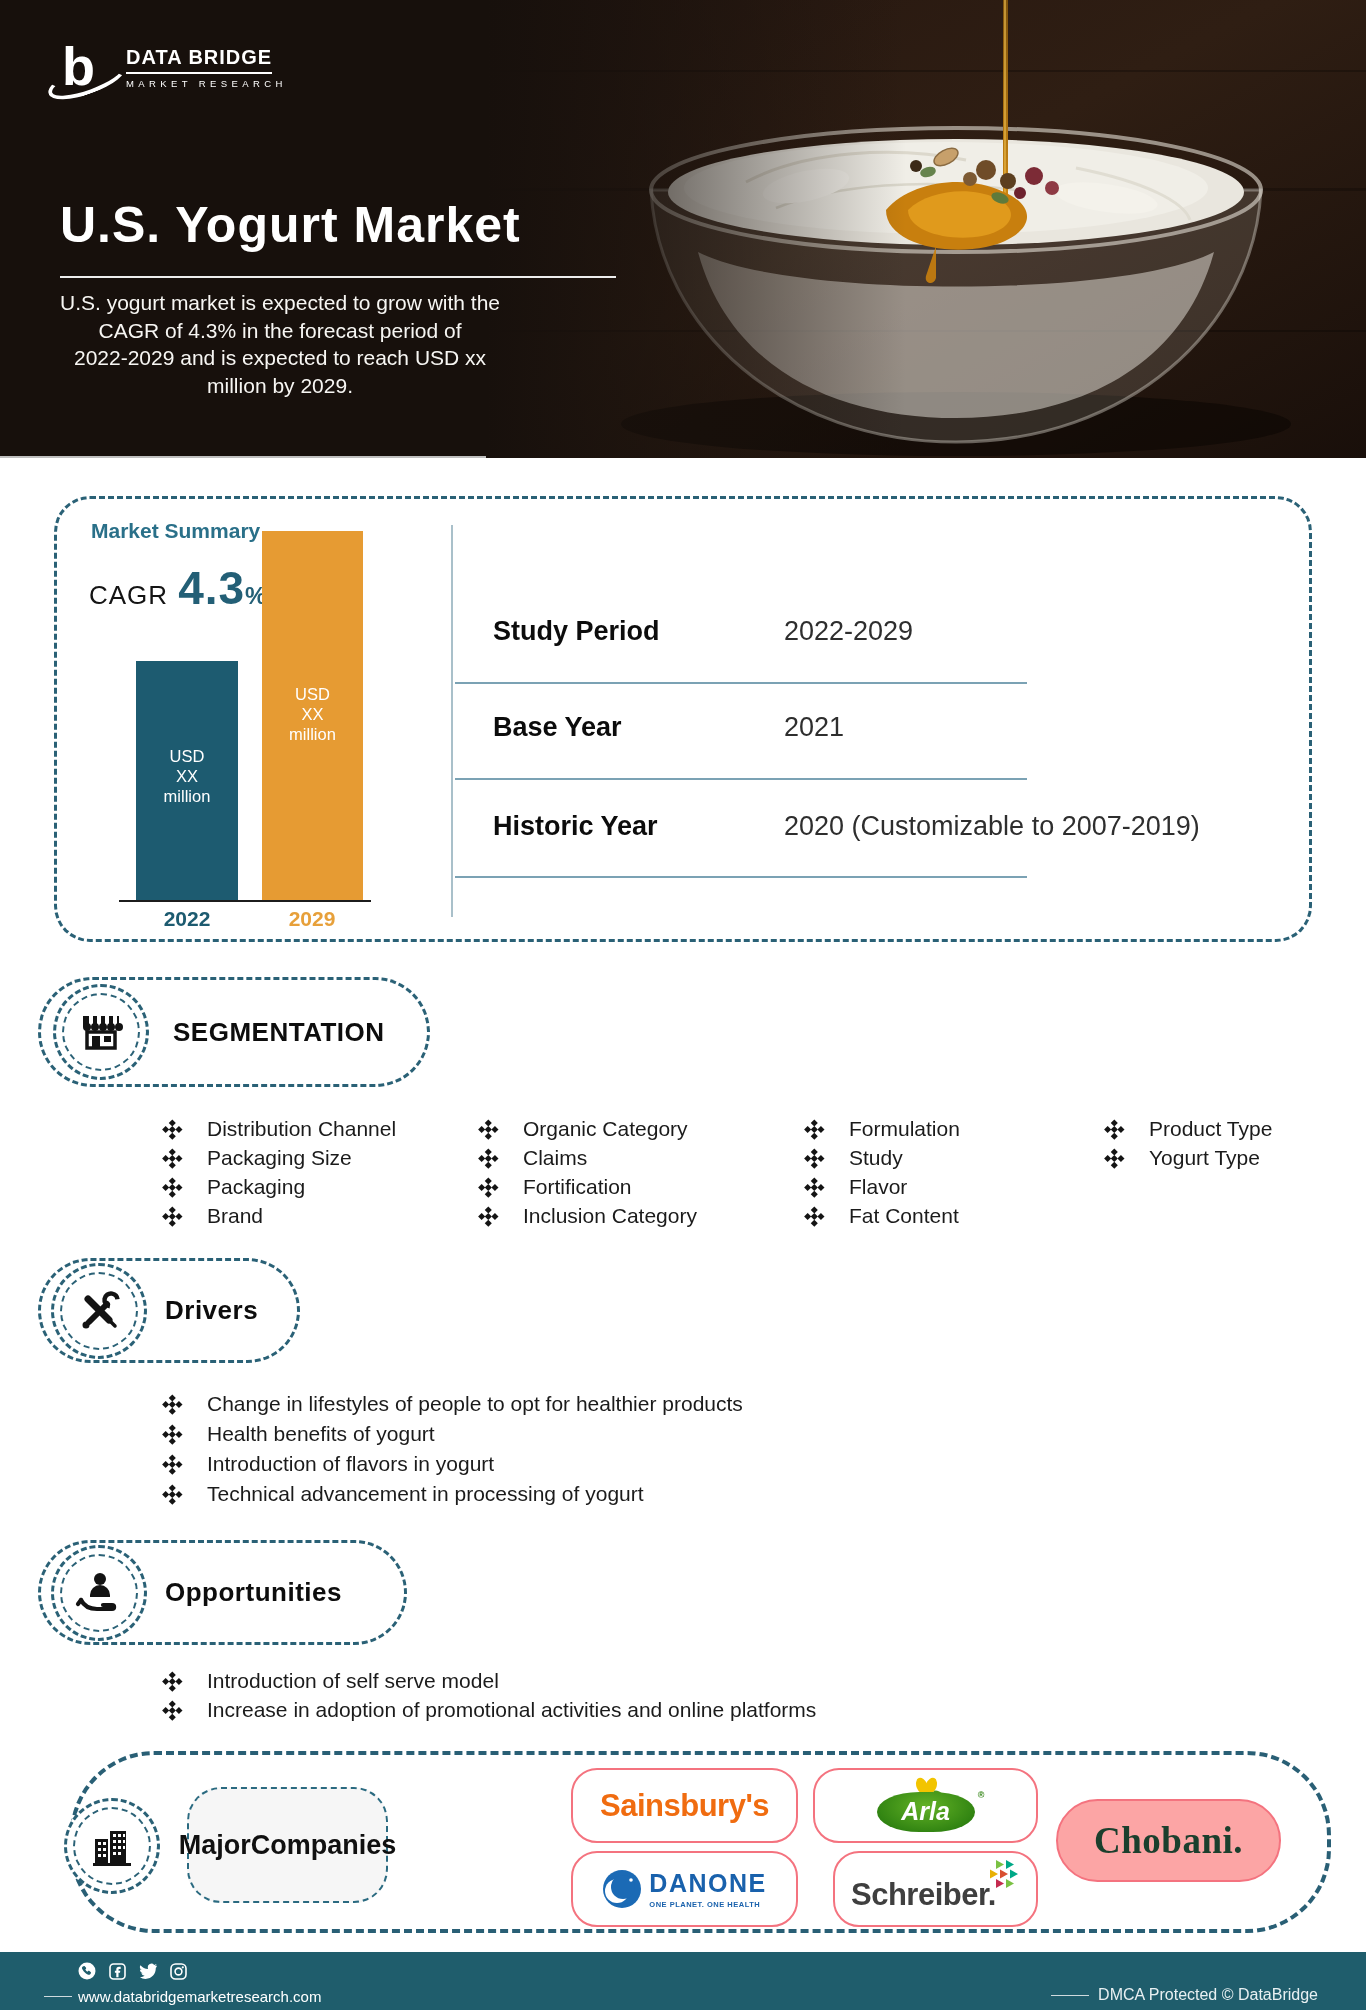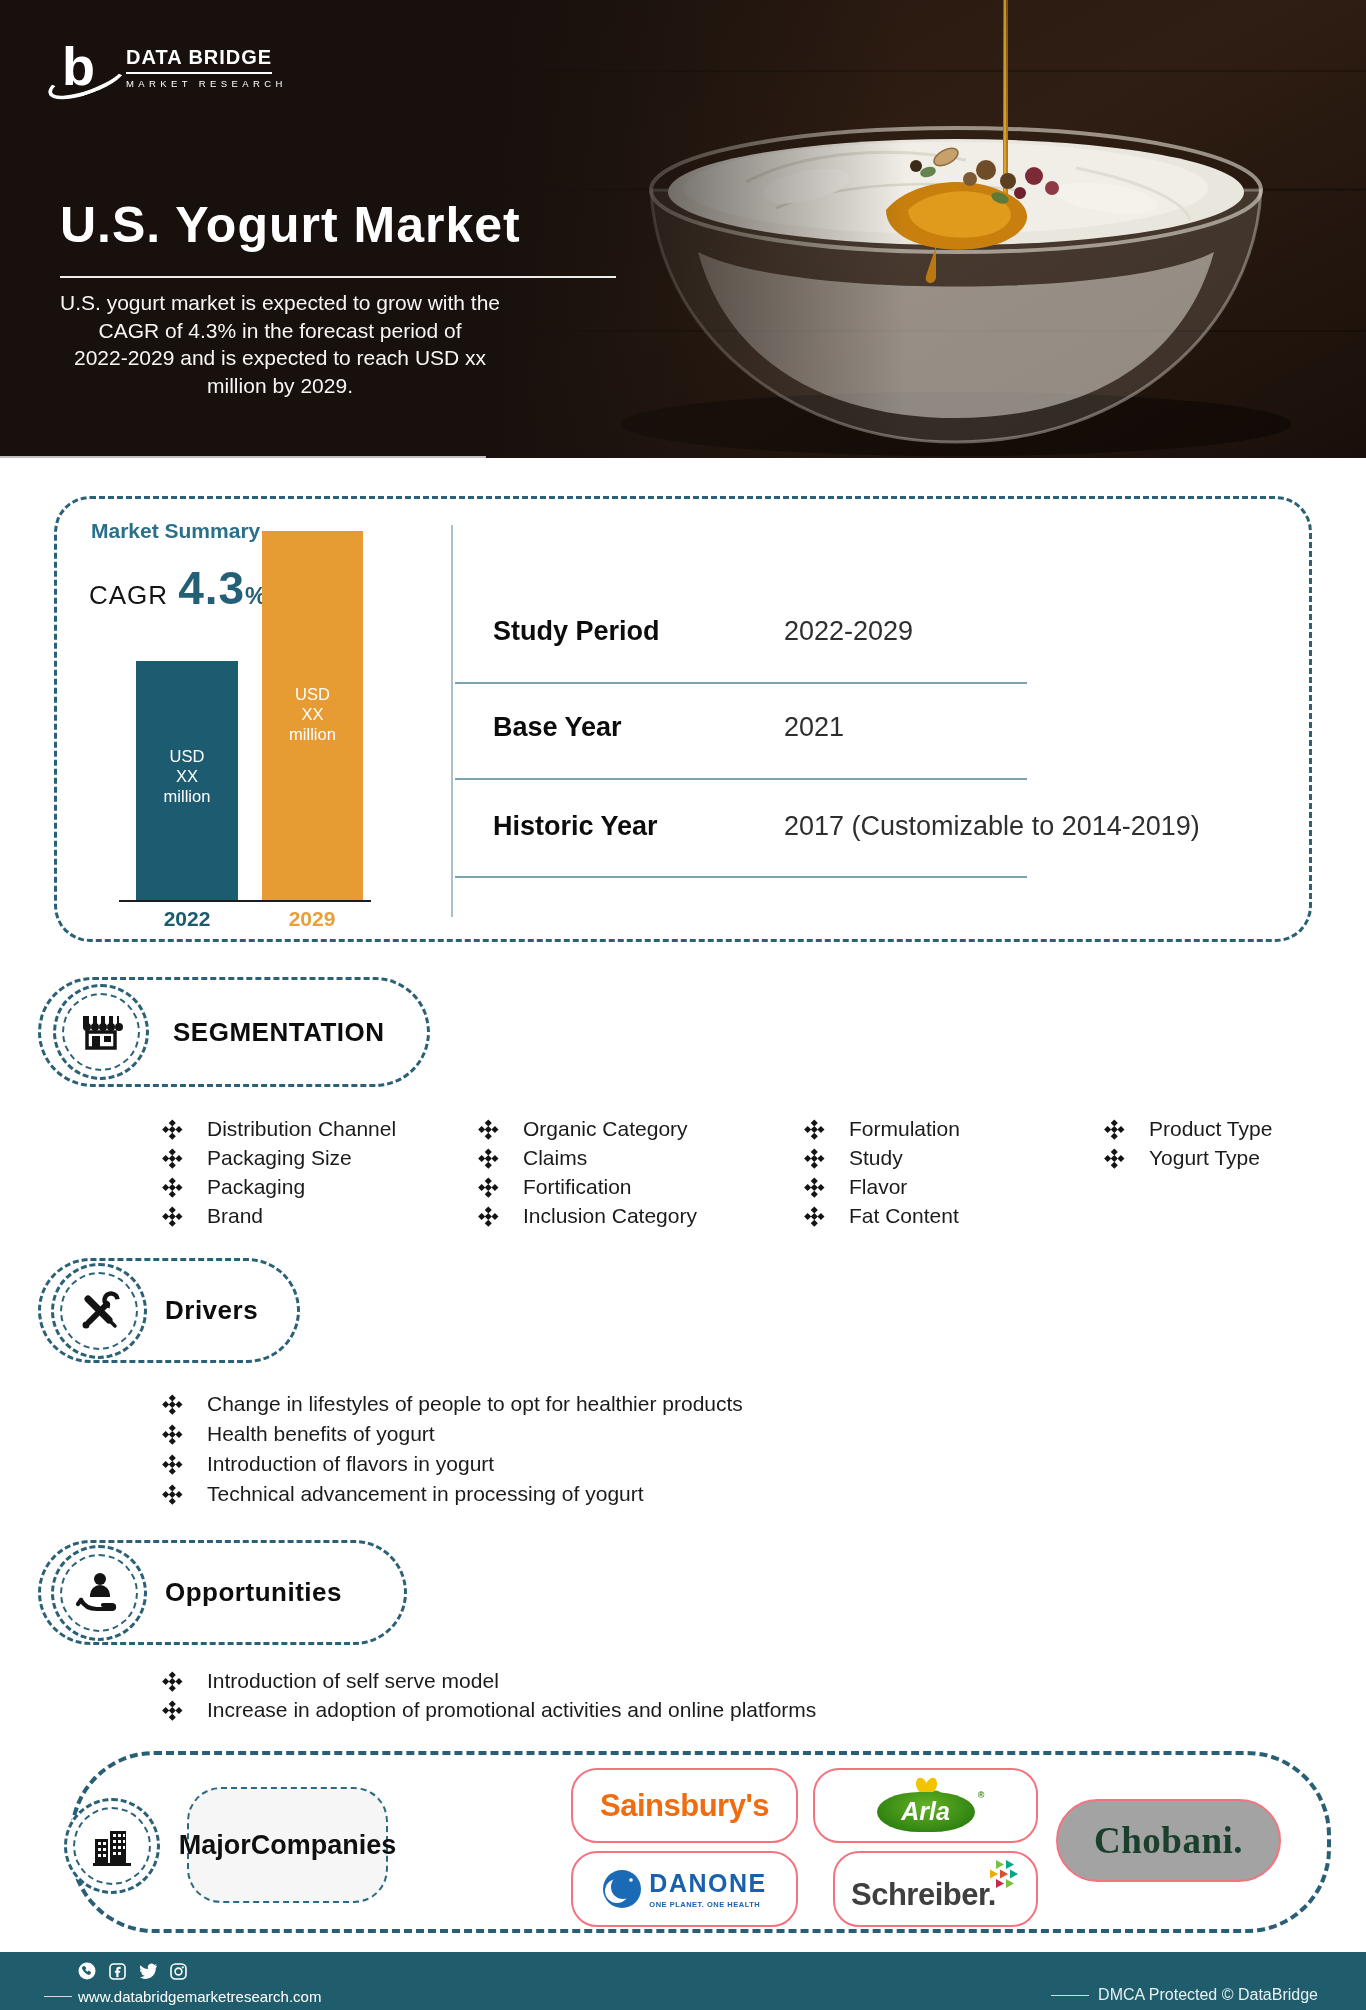--- a/index.html
+++ b/index.html
@@ -66,21 +66,21 @@
   .opp-list { left:164px; top:1666px; }
 
   
   .companies { position:absolute; left:70px; top:1751px; width:1261px; height:182px; border:4px dashed #295f75; border-radius:84px; }
   .bld-circle { position:absolute; left:-10px; top:43px; width:96px; height:96px; border-radius:50%; border:3px dashed #2a6176; background:#fff; display:flex; align-items:center; justify-content:center; }
   .bld-circle::after { content:""; position:absolute; left:6px; top:6px; right:6px; bottom:6px; border:2.5px dashed #2a6176; border-radius:50%; }
   .major-box { position:absolute; left:113px; top:32px; width:201px; height:116px; background:#f6f6f6; border:2px dashed #2a6a80; border-radius:34px; display:flex; flex-direction:row; align-items:center; justify-content:center; font-size:27px; font-weight:700; line-height:37px; color:#101010; }
   .card { position:absolute; background:#fff; border:2px solid #f4737f; display:flex; align-items:center; justify-content:center; overflow:hidden; }
   .card-sains { left:497px; top:13px; width:227px; height:75px; border-radius:26px; }
   .card-arla { left:739px; top:13px; width:225px; height:75px; border-radius:26px; }
-  .card-chobani { left:982px; top:44px; width:225px; height:83px; border-radius:42px; background:#a3a3a3; }
+  .card-chobani { left:982px; top:44px; width:225px; height:83px; border-radius:42px; background:#fca5a5; }
   .card-danone { left:497px; top:96px; width:227px; height:76px; border-radius:26px; }
   .card-schreiber { left:759px; top:96px; width:205px; height:76px; border-radius:26px; }
   .sains-text { color:#f06c10; font-size:31px; font-weight:700; letter-spacing:-0.5px; }
   .arla-stack { display:flex; flex-direction:column; align-items:center; margin-top:-4px; position:relative; }
   .arla-oval { width:98px; height:40px; border-radius:50%/58%; background:radial-gradient(ellipse at 50% 35%, #63b226 0%, #2f8211 75%); display:flex; align-items:center; justify-content:center; color:#fff; font-style:italic; font-weight:700; font-size:25px; margin-top:-6px; position:relative; }
   .arla-reg { position:absolute; right:-10px; top:-2px; color:#2f8211; font-size:9px; font-style:normal; }
   .chobani-text { font-family:"Liberation Serif","DejaVu Serif",serif; font-size:37px; font-weight:700; color:#1b3f2d; letter-spacing:0.5px; }
   .danone-wrap { display:flex; align-items:center; gap:7px; }
   .dan-col { display:flex; flex-direction:column; }
   .dan-name { color:#1961ac; font-size:25px; font-weight:700; letter-spacing:1.5px; }
@@ -200,21 +200,21 @@
 
     <div class="ms-divider"></div>
 
     <div class="fact-label fl1">Study Period</div>
     <div class="fact-value fv1">2022-2029</div>
     <div class="fact-sep fs1"></div>
     <div class="fact-label fl2">Base Year</div>
     <div class="fact-value fv2">2021</div>
     <div class="fact-sep fs2"></div>
     <div class="fact-label fl3">Historic Year</div>
-    <div class="fact-value fv3">2017 (Customizable to 2014-2019)</div>
+    <div class="fact-value fv3">2020 (Customizable to 2007-2019)</div>
     <div class="fact-sep fs3"></div>
   </div>
 
   <div class="pill pill-seg">
     <div class="pill-circle">
       <svg width="50" height="50" viewBox="0 0 50 50">
         <rect x="7" y="9" width="36" height="11" fill="#131313"></rect>
         <rect x="13" y="9" width="4" height="11" fill="#fff"></rect>
         <rect x="21" y="9" width="4" height="11" fill="#fff"></rect>
         <rect x="29" y="9" width="4" height="11" fill="#fff"></rect>

